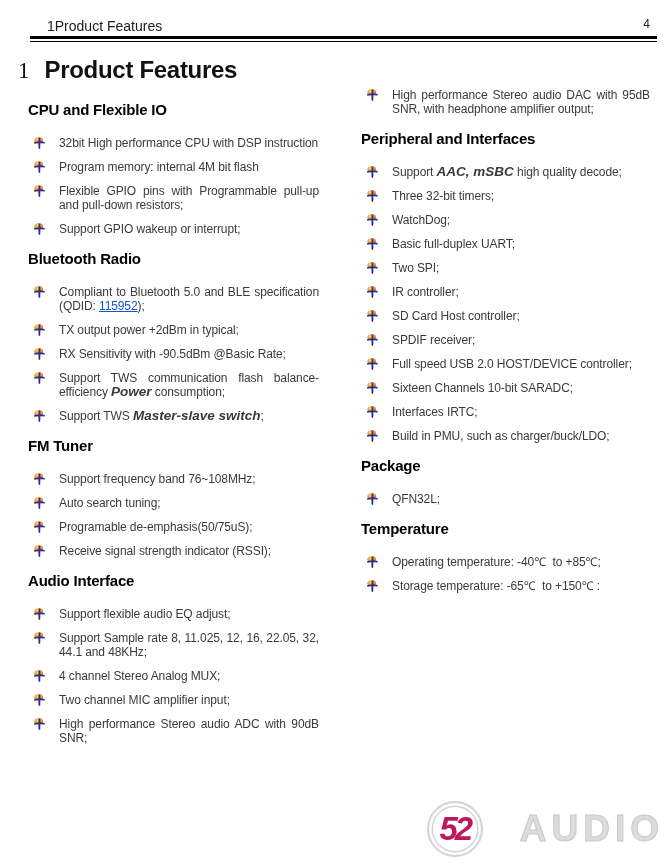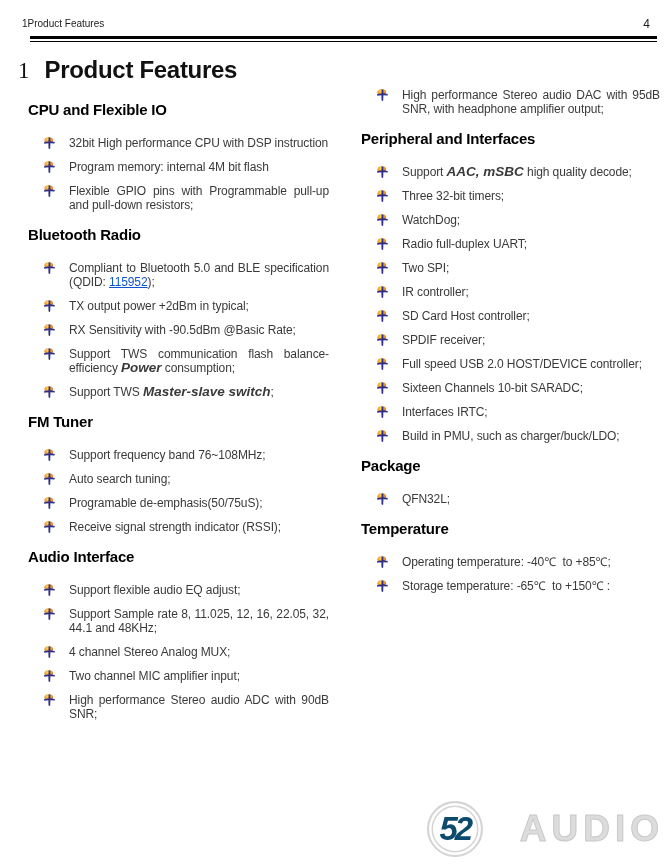--- a/index.html
+++ b/index.html
@@ -1,58 +1,58 @@
 <!DOCTYPE html>
 <html><head>
 <meta charset="utf-8">
 <style>
   html,body{margin:0;padding:0;background:#9a9a9a;}
   .page{
     position:relative;width:672px;height:865px;background:#ffffff;
     font-family:"Liberation Sans",sans-serif;overflow:hidden;margin:0 auto;
   }
   
-  .hdr-left{position:absolute;top:18px;left:22px;font-size:10px;color:#1c1c1c;}
+  .hdr-left{position:absolute;top:18px;left:47px;font-size:14px;color:#1c1c1c;}
   .hdr-right{position:absolute;top:17px;right:22px;font-size:12px;color:#1c1c1c;}
   .rule-thick{position:absolute;top:36px;left:30px;right:15px;height:2.5px;background:#000;}
   .rule-thin{position:absolute;top:40.5px;left:30px;right:15px;height:1.2px;background:#000;}
   
   .title-row{position:absolute;top:56px;left:18px;display:flex;align-items:baseline;color:#111;}
   .chap-num{font-family:"Liberation Serif",serif;font-size:23px;font-weight:400;margin-right:15px;}
   .chap-title{font-size:24px;font-weight:700;letter-spacing:-0.3px;}
   
   .col{position:absolute;color:#3a3a3a;}
   .col-left{top:100px;left:22px;width:302px;}
   .col-right{top:84px;left:355px;width:300px;}
   .section-heading{
     font-size:15px;font-weight:700;color:#000;margin:14px 0 18px 6px;letter-spacing:-0.2px;
   }
   .col-left .section-heading:first-child{margin-top:1px;}
-  .items{margin:12px;}
+  .items{margin:2px;}
   .item{display:flex;align-items:flex-start;padding-left:10px;margin-bottom:10px;}
   .bullet{flex:0 0 11px;margin-top:1px;margin-right:14px;line-height:0;}
   .item-text{
     margin:0;flex:0 0 auto;width:260px;font-size:12px;line-height:14px;
     text-align:justify;letter-spacing:-0.1px;color:#3a3a3a;
   }
   .col-right .item-text{width:258px;}
   .col-right .items:first-child{margin-top:4px;}
   .em{font-weight:700;font-style:italic;font-size:13.5px;letter-spacing:0;}
   a.link{color:#1155cc;text-decoration:underline;cursor:pointer;}
   
   .watermark{
     position:absolute;right:8px;bottom:8px;display:flex;align-items:center;
     color:#d9d9d9;pointer-events:none;
   }
   .wm-circle{
     width:52px;height:52px;border-radius:50%;border:2px solid #d4d4d4;
     box-shadow:inset 0 0 0 2.5px #ffffff, inset 0 0 0 4px #d4d4d4;
     display:flex;align-items:center;justify-content:center;
     font-style:italic;font-weight:700;font-size:33px;letter-spacing:-3px;
-    color:#0c4a6e;margin-right:3px;
+    color:#be185d;margin-right:3px;
   }
   .wm-text{
     font-size:37px;font-weight:800;letter-spacing:5px;color:#dcdcdc;margin-left:34px;
     -webkit-text-stroke:1px #c9c9c9;
   }
   svg.defs{position:absolute;width:0;height:0;}
 </style>
 </head>
 <body>
 
@@ -95,20 +95,27 @@
             </svg></span>
           <p class="item-text"><span>Program memory: internal 4M bit flash</span></p>
         </div>
         <div class="item">
           <span class="bullet"><svg width="11" height="12" viewBox="0 0 11 12">
               <ellipse cx="4.7" cy="3.3" rx="4.3" ry="3" fill="url(#bulletGrad)"></ellipse>
               <path d="M4.6 0.4 L6.4 0.4 L6.4 4.3 L10.7 4.9 L10.7 6.5 L6.4 6.3 L6.2 11.6 L5.3 12 L4.5 11.2 L4.4 6.3 L0.2 6.7 L0.2 5.1 L4.5 4.5 Z" fill="#2e2f86"></path>
             </svg></span>
           <p class="item-text"><span>Flexible GPIO pins with Programmable pull-up and pull-down resistors;</span></p>
         </div>
+        <div class="item">
+          <span class="bullet"><svg width="11" height="12" viewBox="0 0 11 12">
+              <ellipse cx="4.7" cy="3.3" rx="4.3" ry="3" fill="url(#bulletGrad)"></ellipse>
+              <path d="M4.6 0.4 L6.4 0.4 L6.4 4.3 L10.7 4.9 L10.7 6.5 L6.4 6.3 L6.2 11.6 L5.3 12 L4.5 11.2 L4.4 6.3 L0.2 6.7 L0.2 5.1 L4.5 4.5 Z" fill="#2e2f86"></path>
+            </svg></span>
+          <p class="item-text"><span>Support GPIO wakeup or interrupt;</span></p>
+        </div>
       </div>
       <div class="section-heading">Bluetooth Radio</div>
       <div class="items">
         <div class="item">
           <span class="bullet"><svg width="11" height="12" viewBox="0 0 11 12">
               <ellipse cx="4.7" cy="3.3" rx="4.3" ry="3" fill="url(#bulletGrad)"></ellipse>
               <path d="M4.6 0.4 L6.4 0.4 L6.4 4.3 L10.7 4.9 L10.7 6.5 L6.4 6.3 L6.2 11.6 L5.3 12 L4.5 11.2 L4.4 6.3 L0.2 6.7 L0.2 5.1 L4.5 4.5 Z" fill="#2e2f86"></path>
             </svg></span>
           <p class="item-text"><span>Compliant to Bluetooth 5.0 and BLE specification (QDID: </span><a href="#" class="link">115952</a><span>);</span></p>
         </div>
@@ -242,21 +249,21 @@
               <ellipse cx="4.7" cy="3.3" rx="4.3" ry="3" fill="url(#bulletGrad)"></ellipse>
               <path d="M4.6 0.4 L6.4 0.4 L6.4 4.3 L10.7 4.9 L10.7 6.5 L6.4 6.3 L6.2 11.6 L5.3 12 L4.5 11.2 L4.4 6.3 L0.2 6.7 L0.2 5.1 L4.5 4.5 Z" fill="#2e2f86"></path>
             </svg></span>
           <p class="item-text"><span>WatchDog;</span></p>
         </div>
         <div class="item">
           <span class="bullet"><svg width="11" height="12" viewBox="0 0 11 12">
               <ellipse cx="4.7" cy="3.3" rx="4.3" ry="3" fill="url(#bulletGrad)"></ellipse>
               <path d="M4.6 0.4 L6.4 0.4 L6.4 4.3 L10.7 4.9 L10.7 6.5 L6.4 6.3 L6.2 11.6 L5.3 12 L4.5 11.2 L4.4 6.3 L0.2 6.7 L0.2 5.1 L4.5 4.5 Z" fill="#2e2f86"></path>
             </svg></span>
-          <p class="item-text"><span>Radio full-duplex UART;</span></p>
+          <p class="item-text"><span>Basic full-duplex UART;</span></p>
         </div>
         <div class="item">
           <span class="bullet"><svg width="11" height="12" viewBox="0 0 11 12">
               <ellipse cx="4.7" cy="3.3" rx="4.3" ry="3" fill="url(#bulletGrad)"></ellipse>
               <path d="M4.6 0.4 L6.4 0.4 L6.4 4.3 L10.7 4.9 L10.7 6.5 L6.4 6.3 L6.2 11.6 L5.3 12 L4.5 11.2 L4.4 6.3 L0.2 6.7 L0.2 5.1 L4.5 4.5 Z" fill="#2e2f86"></path>
             </svg></span>
           <p class="item-text"><span>Two SPI;</span></p>
         </div>
         <div class="item">
           <span class="bullet"><svg width="11" height="12" viewBox="0 0 11 12">

